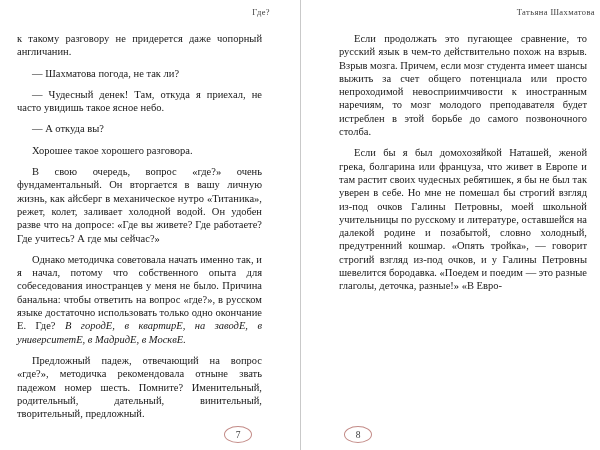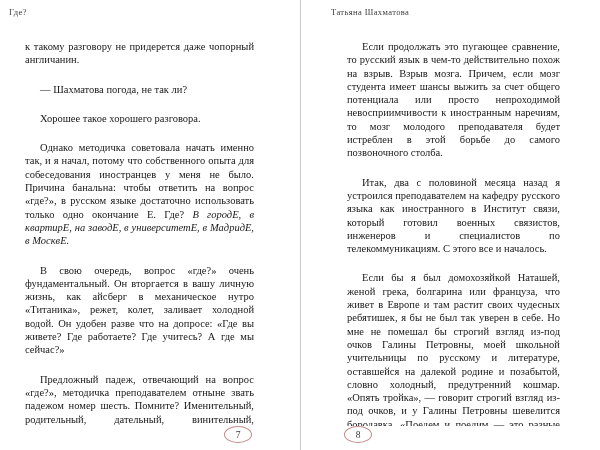--- a/index.html
+++ b/index.html
@@ -25,41 +25,41 @@
     background: #c9c9c9;
   }
   .page {
     box-sizing: border-box;
     width: 300px;
     height: 450px;
     position: relative;
     overflow: hidden;
   }
   .page.left  { padding: 7px 30px 0 9px; }
-  .page.right { padding: 7px 24px 0 31px; border-radius: 25px; }
+  .page.right { padding: 7px 5px 0 31px; border-radius: 25px; }
   .running-head {
-    text-align: left;
+    text-align: right;
     font-size: 8.5px;
     letter-spacing: 0.4px;
     color: #3c3c3c;
     margin-bottom: 7px;
     white-space: nowrap;
   }
   .text-block {
     height: 402px;
     overflow: hidden;
     font-size: 10.5px;
     line-height: 13.3px;
     text-align: justify;
     color: #181818;
     hyphens: auto;
     -webkit-hyphens: auto;
   }
   .text-block p {
-    margin: 16px;
+    margin: 8px;
     text-indent: 15px;
   }
   .text-block p.flush { text-indent: 0; }
   .text-block em { font-style: italic; }
   .pagenum {
     position: absolute;
     bottom: 7px;
     width: 26px;
     height: 15px;
     border: 1px solid #c38b87;
@@ -77,37 +77,38 @@
 </head>
 <body>
 
 <div class="spread">
 
   <div class="page left" lang="ru">
     <div class="running-head">Где?</div>
     <div class="text-block">
       <p class="flush">к такому разговору не придерется даже чопорный англичанин.</p>
       <p>— Шахматова погода, не так ли?</p>
+      <p>— Чудесный денек! Там, откуда я приехал, не часто увидишь такое ясное небо.</p>
+      <p>— А откуда вы?</p>
       <p>Хорошее такое хорошего разговора.</p>
+      <p>В свою очередь, вопрос «где?» очень фундаментальный. Он вторгается в вашу личную жизнь, как айсберг в механическое нутро «Титаника», режет, колет, заливает холодной водой. Он удобен разве что на допросе: «Где вы живете? Где работаете? Где учитесь? А где мы сейчас?»</p>
       <p><span>Однако методичка советовала начать именно так, и я начал, потому что собственного опыта для собеседования иностранцев у меня не было. Причина банальна: чтобы ответить на вопрос «где?», в русском языке достаточно использовать только одно окончание Е. Где? </span><em>В городЕ, в квартирЕ, на заводЕ, в университетЕ, в МадридЕ, в МосквЕ.</em></p>
-      <p>В свою очередь, вопрос «где?» очень фундаментальный. Он вторгается в вашу личную жизнь, как айсберг в механическое нутро «Титаника», режет, колет, заливает холодной водой. Он удобен разве что на допросе: «Где вы живете? Где работаете? Где учитесь? А где мы сейчас?»</p>
-      <p>Предложный падеж, отвечающий на вопрос «где?», методичка преподавателем отныне звать падежом номер шесть. Помните? Именительный, родительный, дательный, винительный, творительный, предложный.</p>
+      <p>Предложный падеж, отвечающий на вопрос «где?», методичка рекомендовала отныне звать падежом номер шесть. Помните? Именительный, родительный, дательный, винительный, творительный, предложный.</p>
     </div>
     <div class="pagenum inner-left">
       <span>7</span>
     </div>
   </div>
 
   <div class="divider"></div>
 
   <div class="page right" lang="ru">
     <div class="running-head">Татьяна Шахматова</div>
     <div class="text-block">
       <p>Если продолжать это пугающее сравнение, то русский язык в чем-то действительно похож на взрыв. Взрыв мозга. Причем, если мозг студента имеет шансы выжить за счет общего потенциала или просто непроходимой невосприимчивости к иностранным наречиям, то мозг молодого преподавателя будет истреблен в этой борьбе до самого позвоночного столба.</p>
-      <p>Итак, два с половиной месяца назад я устроился преподавателем на кафедру русского языка как иностранного в Институт связи, который готовил военных связистов, инженеров и специалистов по телекоммуникациям. С этого все и началось.</p>
       <p>Если бы я был домохозяйкой Наташей, женой грека, болгарина или француза, что живет в Европе и там растит своих чудесных ребятишек, я бы не был так уверен в себе. Но мне не помешал бы строгий взгляд из-под очков Галины Петровны, моей школьной учительницы по русскому и литературе, оставшейся на далекой родине и позабытой, словно холодный, предутренний кошмар. «Опять тройка», — говорит строгий взгляд из-под очков, и у Галины Петровны шевелится бородавка. «Поедем и поедим — это разные глаголы, деточка, разные!» «В Евро-</p>
     </div>
     <div class="pagenum inner-right">
       <span>8</span>
     </div>
   </div>
 
 </div>
 
 </body></html>

